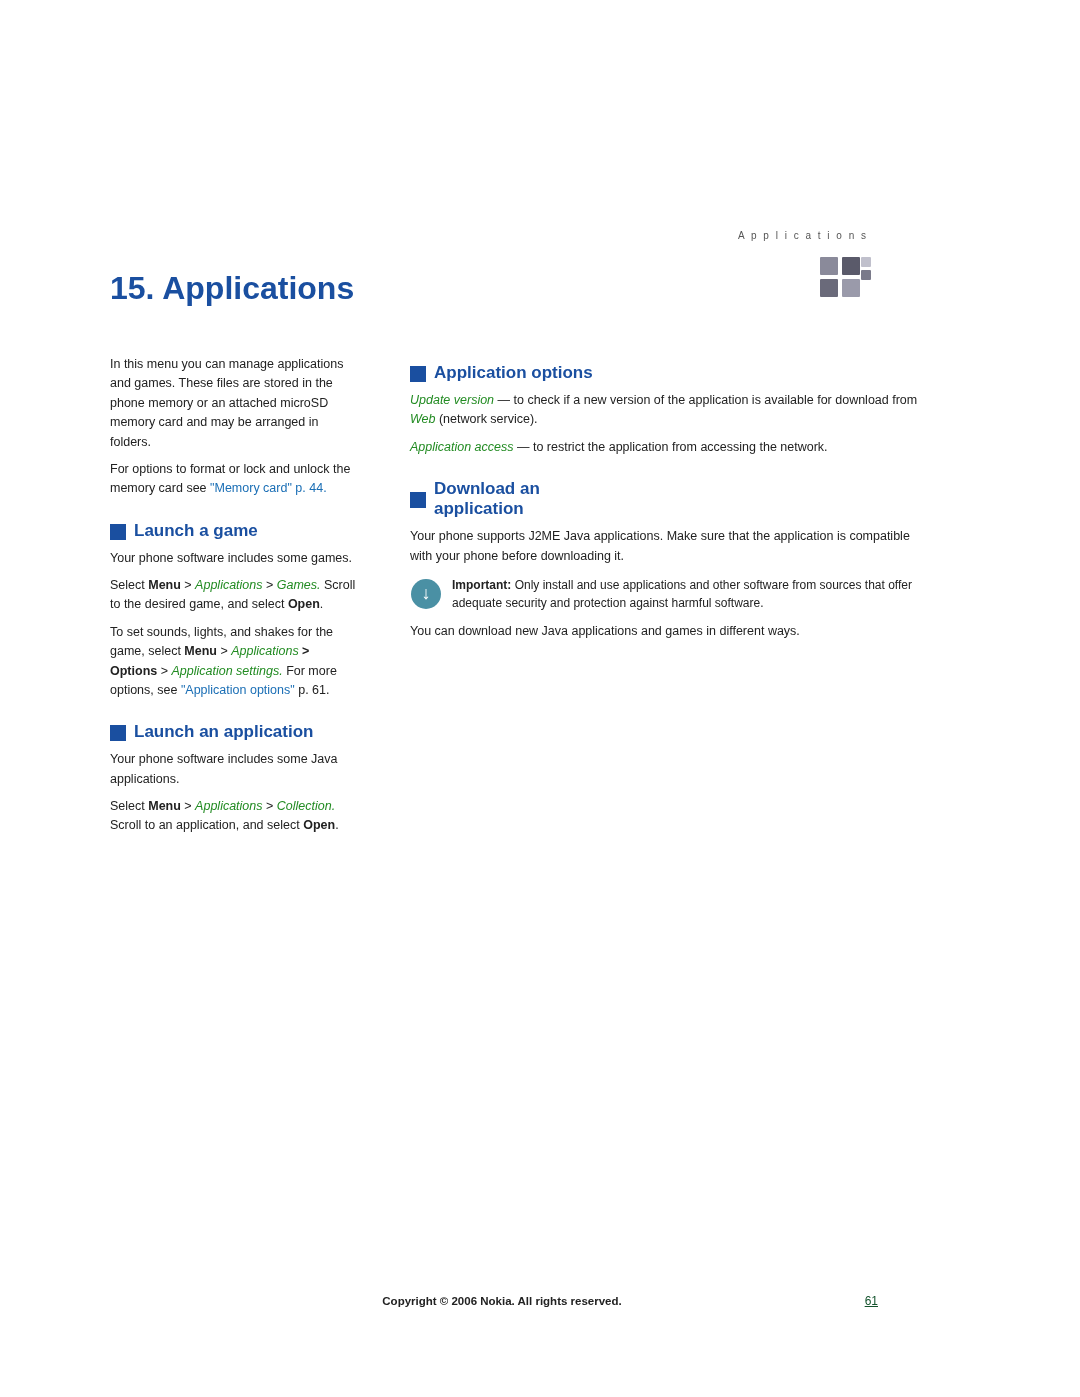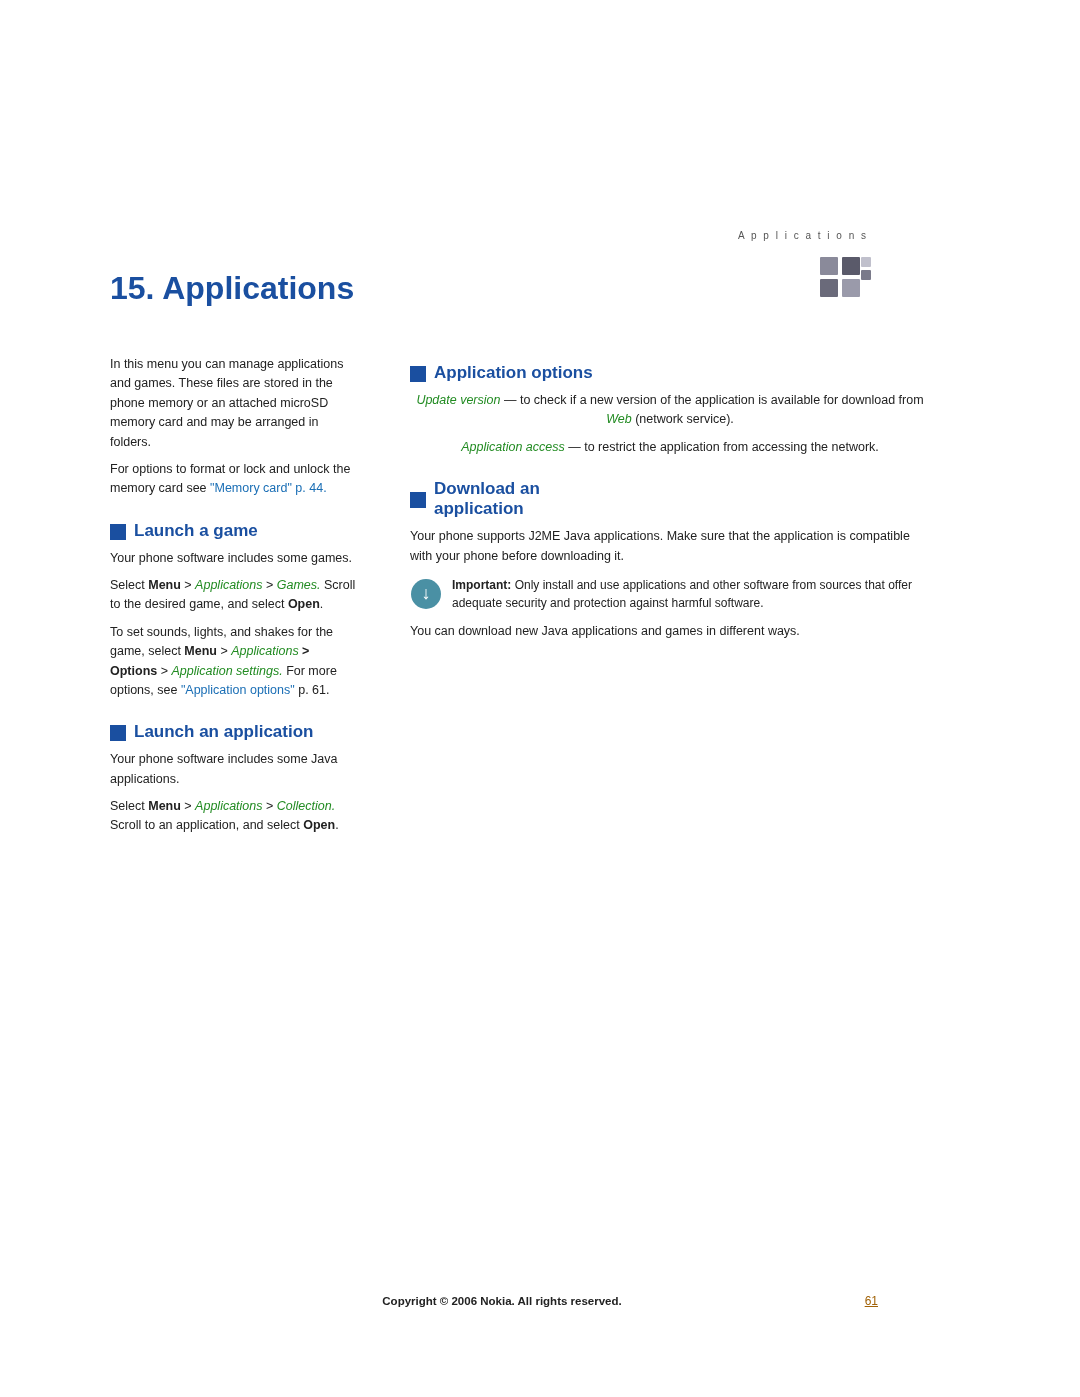--- a/index.html
+++ b/index.html
@@ -136,21 +136,21 @@
     }
     .page-footer .footer-copy {
       flex: 1;
       text-align: center;
       font-weight: bold;
     }
     .page-footer .page-num {
       position: absolute;
       right: 110px;
       font-size: 12px;
-      color: #a16207;
+      color: #14532d;
       text-decoration: underline;
     }
     
     .grid-icon-svg {
       display: block;
     }
   </style>
 </head>
 <body>
 
@@ -205,21 +205,21 @@
       <div class="section-body para">Your phone software includes some Java applications.</div>
       <div class="section-body para">
         <span>Select </span><span class="bold">Menu</span><span> &gt; </span><span class="italic-green">Applications</span><span> &gt; </span><span class="italic-green">Collection.</span><span> Scroll to an application, and select </span><span class="bold">Open</span><span>.</span>
       </div>
     </div>
 
   </div>
 
   <div class="right-col">
 
-    <div style="margin-top: 0; text-align: center;">
+    <div style="margin-top: 0;">
       <div class="section-heading">
         <span class="bullet"></span>
         <span class="heading-text">Application options</span>
       </div>
       <div class="section-body para">
         <span class="italic-green">Update version</span><span> — to check if a new version of the application is available for download from </span><span class="italic-green">Web</span><span> (network service).</span>
       </div>
       <div class="section-body para">
         <span class="italic-green">Application access</span><span> — to restrict the application from accessing the network.</span>
       </div>

